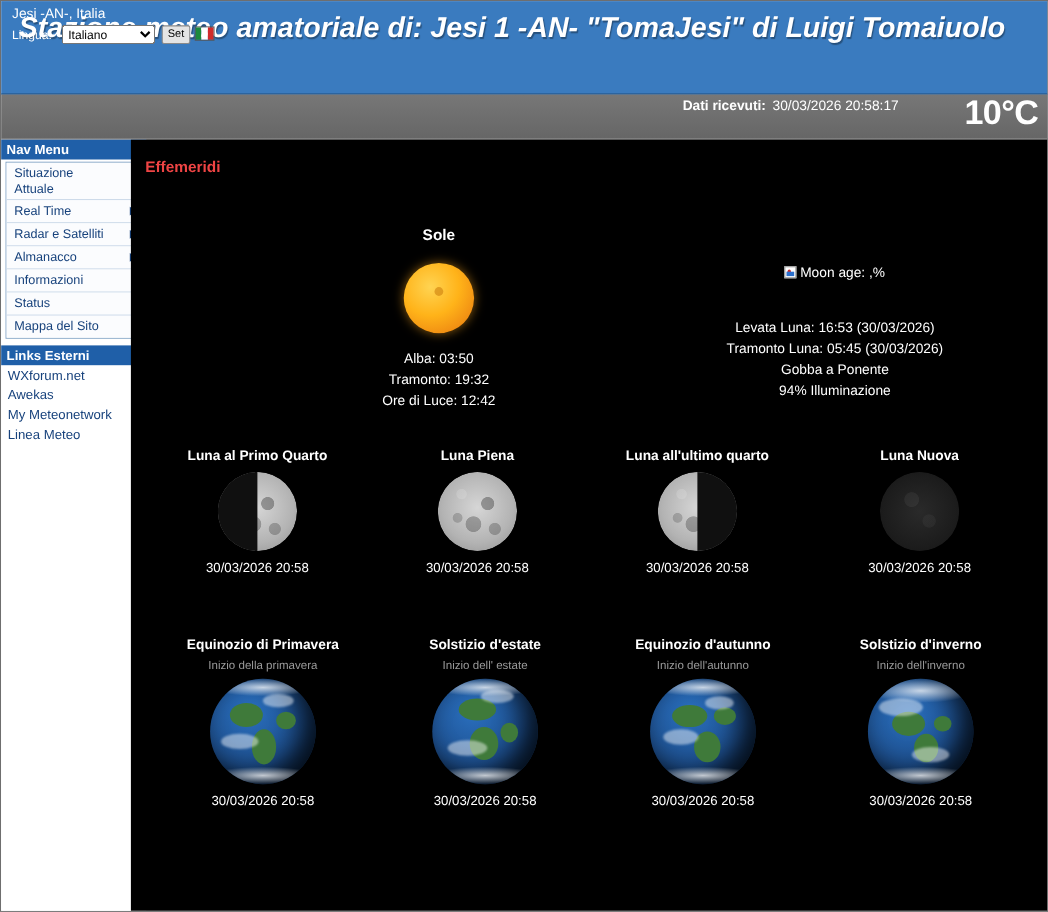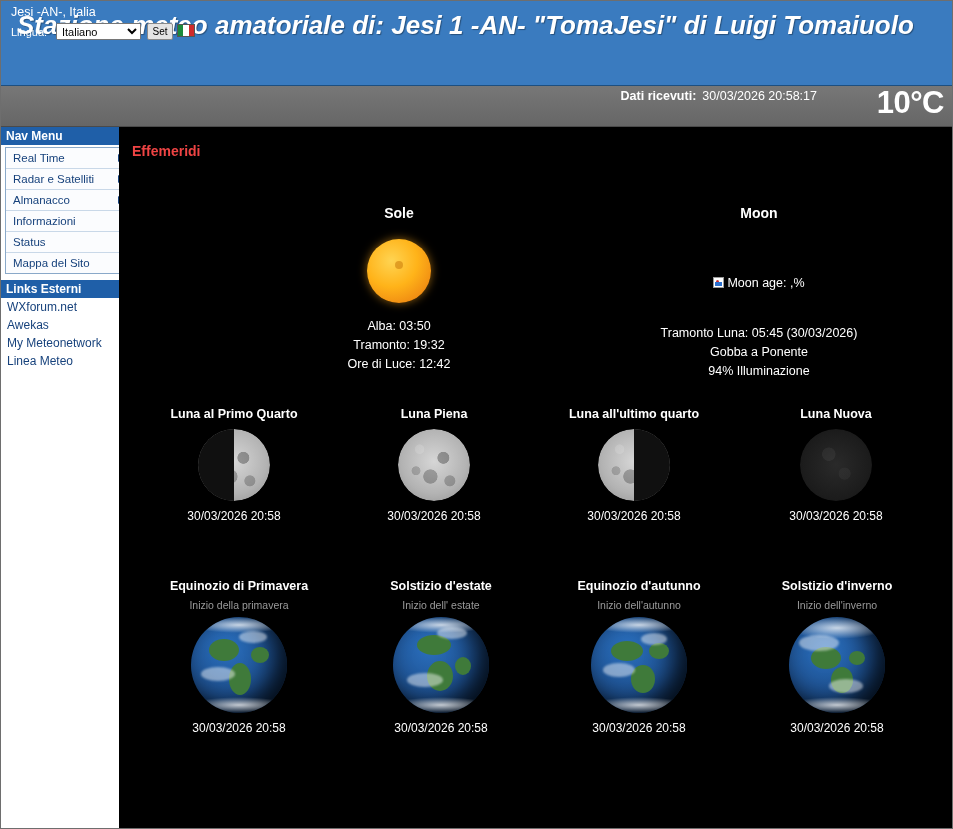--- a/index.html
+++ b/index.html
@@ -358,20 +358,24 @@
     </div>
 
   <div class="received">
     <span>Dati ricevuti:</span><span class="val">30/03/2026 20:58:17</span>
   </div>
   <div class="temp-big">10°C</div>
 
   <div class="sidebar">
     <div class="nav-header">Nav Menu</div>
     <div class="nav-box">
+      <div class="nav-item two-line">
+        <span style="white-space:pre-line">Situazione
+Attuale</span>
+      </div>
       <div class="nav-item">
         <span>Real Time</span>
         <span class="arrow"></span>
       </div>
       <div class="nav-item">
         <span>Radar e Satelliti</span>
         <span class="arrow"></span>
       </div>
       <div class="nav-item">
         <span>Almanacco</span>
@@ -400,26 +404,26 @@
 
     <div class="sun-block">
       <div class="col-head">Sole</div>
       <div class="sun-disc"></div>
       <div class="line">Alba: 03:50</div>
       <div class="line">Tramonto: 19:32</div>
       <div class="line">Ore di Luce: 12:42</div>
     </div>
 
     <div class="moon-block">
-      <div class="col-head">Moon</div>
       <div style="height:34px"></div>
       <div class="broken-img">
         <span class="broken-icon"></span><span>Moon age: ,%</span>
       </div>
       <div style="height:18px"></div>
+      <div class="line">Levata Luna: 16:53 (30/03/2026)</div>
       <div class="line">Tramonto Luna: 05:45 (30/03/2026)</div>
       <div class="line">Gobba a Ponente</div>
       <div class="line">94% Illuminazione</div>
     </div>
 
     <div class="row phases">
       <div class="cell" style="left:15px">
         <div class="caption">Luna al Primo Quarto</div>
         <div class="moon-img">
           <div class="moon-surface"></div>

